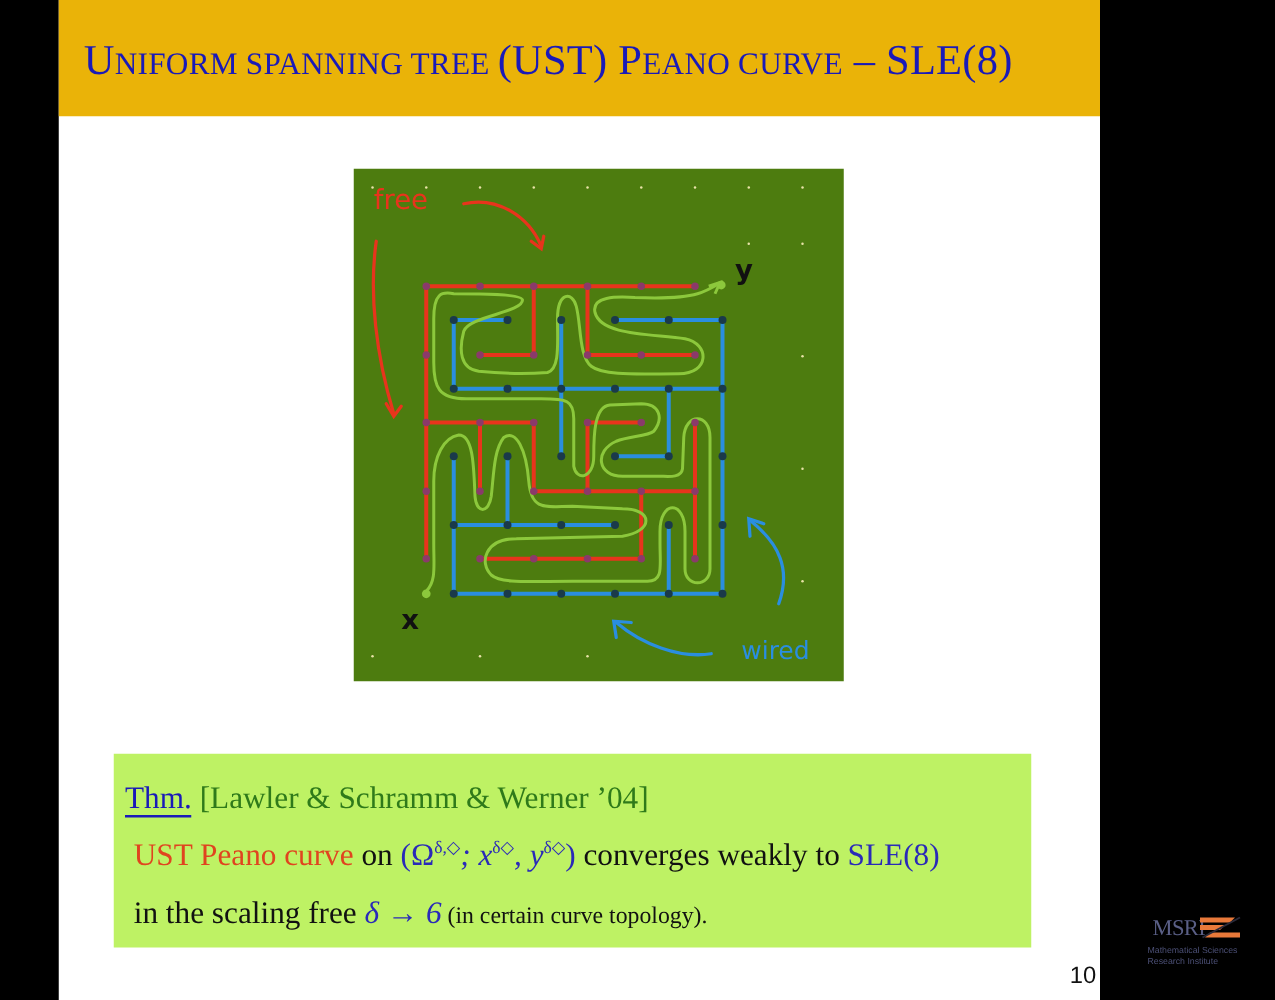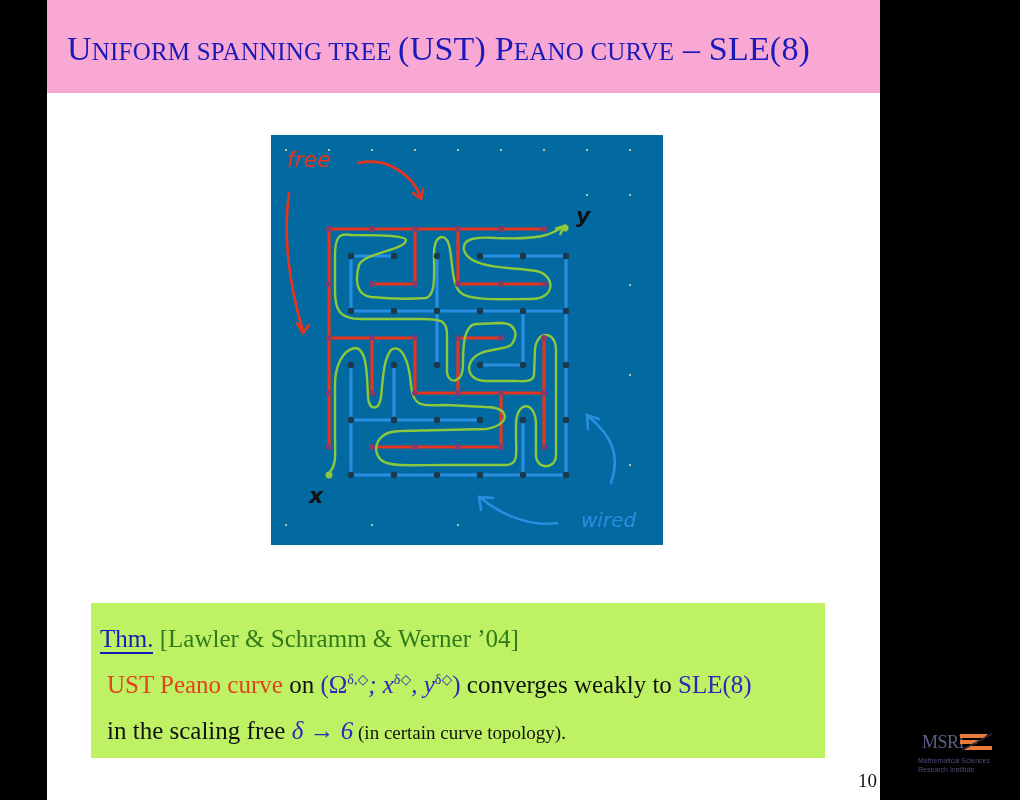--- a/index.html
+++ b/index.html
@@ -1,32 +1,32 @@
 <!DOCTYPE html>
 <html><head>
 <meta charset="utf-8">
 <style>
   html, body { margin:0; padding:0; background:#000; }
   body { width:1020px; height:800px; position:relative; overflow:hidden; }
   .slide { position:absolute; left:47px; top:0; width:833px; height:800px; background:#ffffff; }
-  .title-band { position:absolute; left:0; top:0; width:833px; height:93px; background:#f9a8d4; }
+  .title-band { position:absolute; left:0; top:0; width:833px; height:93px; background:#eab308; }
   .title { position:absolute; left:20px; top:30px; font-family:"Liberation Serif", "DejaVu Serif", serif; font-size:34px; color:#1a1ab8; white-space:nowrap; letter-spacing:0.2px; }
   .title .big { font-size:34px; }
   .title .sc { font-size:25px; }
-  .figure { position:absolute; left:224px; top:135px; width:392px; height:410px; background:#0369a1;font-style:italic; }
+  .figure { position:absolute; left:236px; top:135px; width:392px; height:410px; background:#4d7c0f; }
   .figure svg { position:absolute; left:0; top:0; }
   .thm-box { position:absolute; left:44px; top:603px; width:734px; height:155px; background:#bef264; font-family:"Liberation Serif", "DejaVu Serif", serif; }
   .thm-line { position:absolute; white-space:nowrap; font-size:25px; color:#111; }
   .thm-label { color:#1a1ab8; border-bottom:2px solid #1a1ab8; padding-bottom:0px; }
   .cite { color:#2f7a1a; }
   .hl-red { color:#e0441f; }
   .hl-blue { color:#2a2ab8; }
   .small { font-size:19px;margin-top:20px; }
   sup { font-size:14px; }
-  .page-num { position:absolute; right:3px; bottom:8px; font-family:Liberation Serif, serif; font-size:19px; color:#111; }
+  .page-num { position:absolute; right:3px; bottom:8px; font-family:Liberation Sans, sans-serif; font-size:19px; color:#111; }
   .logo { position:absolute; left:918px; top:730px; width:90px; height:50px; }
   .logo-text { position:absolute; left:4px; top:2px; font-family:"Liberation Serif", serif; font-size:18px; color:#5a5f86; letter-spacing:-0.5px; }
   .logo-sub { position:absolute; left:0; font-family:"Liberation Sans", sans-serif; font-size:7px; color:#4b4f75; white-space:nowrap; }
 </style>
 </head>
 <body>
 
 <div class="slide">
   <div class="title-band">
     <div class="title">

